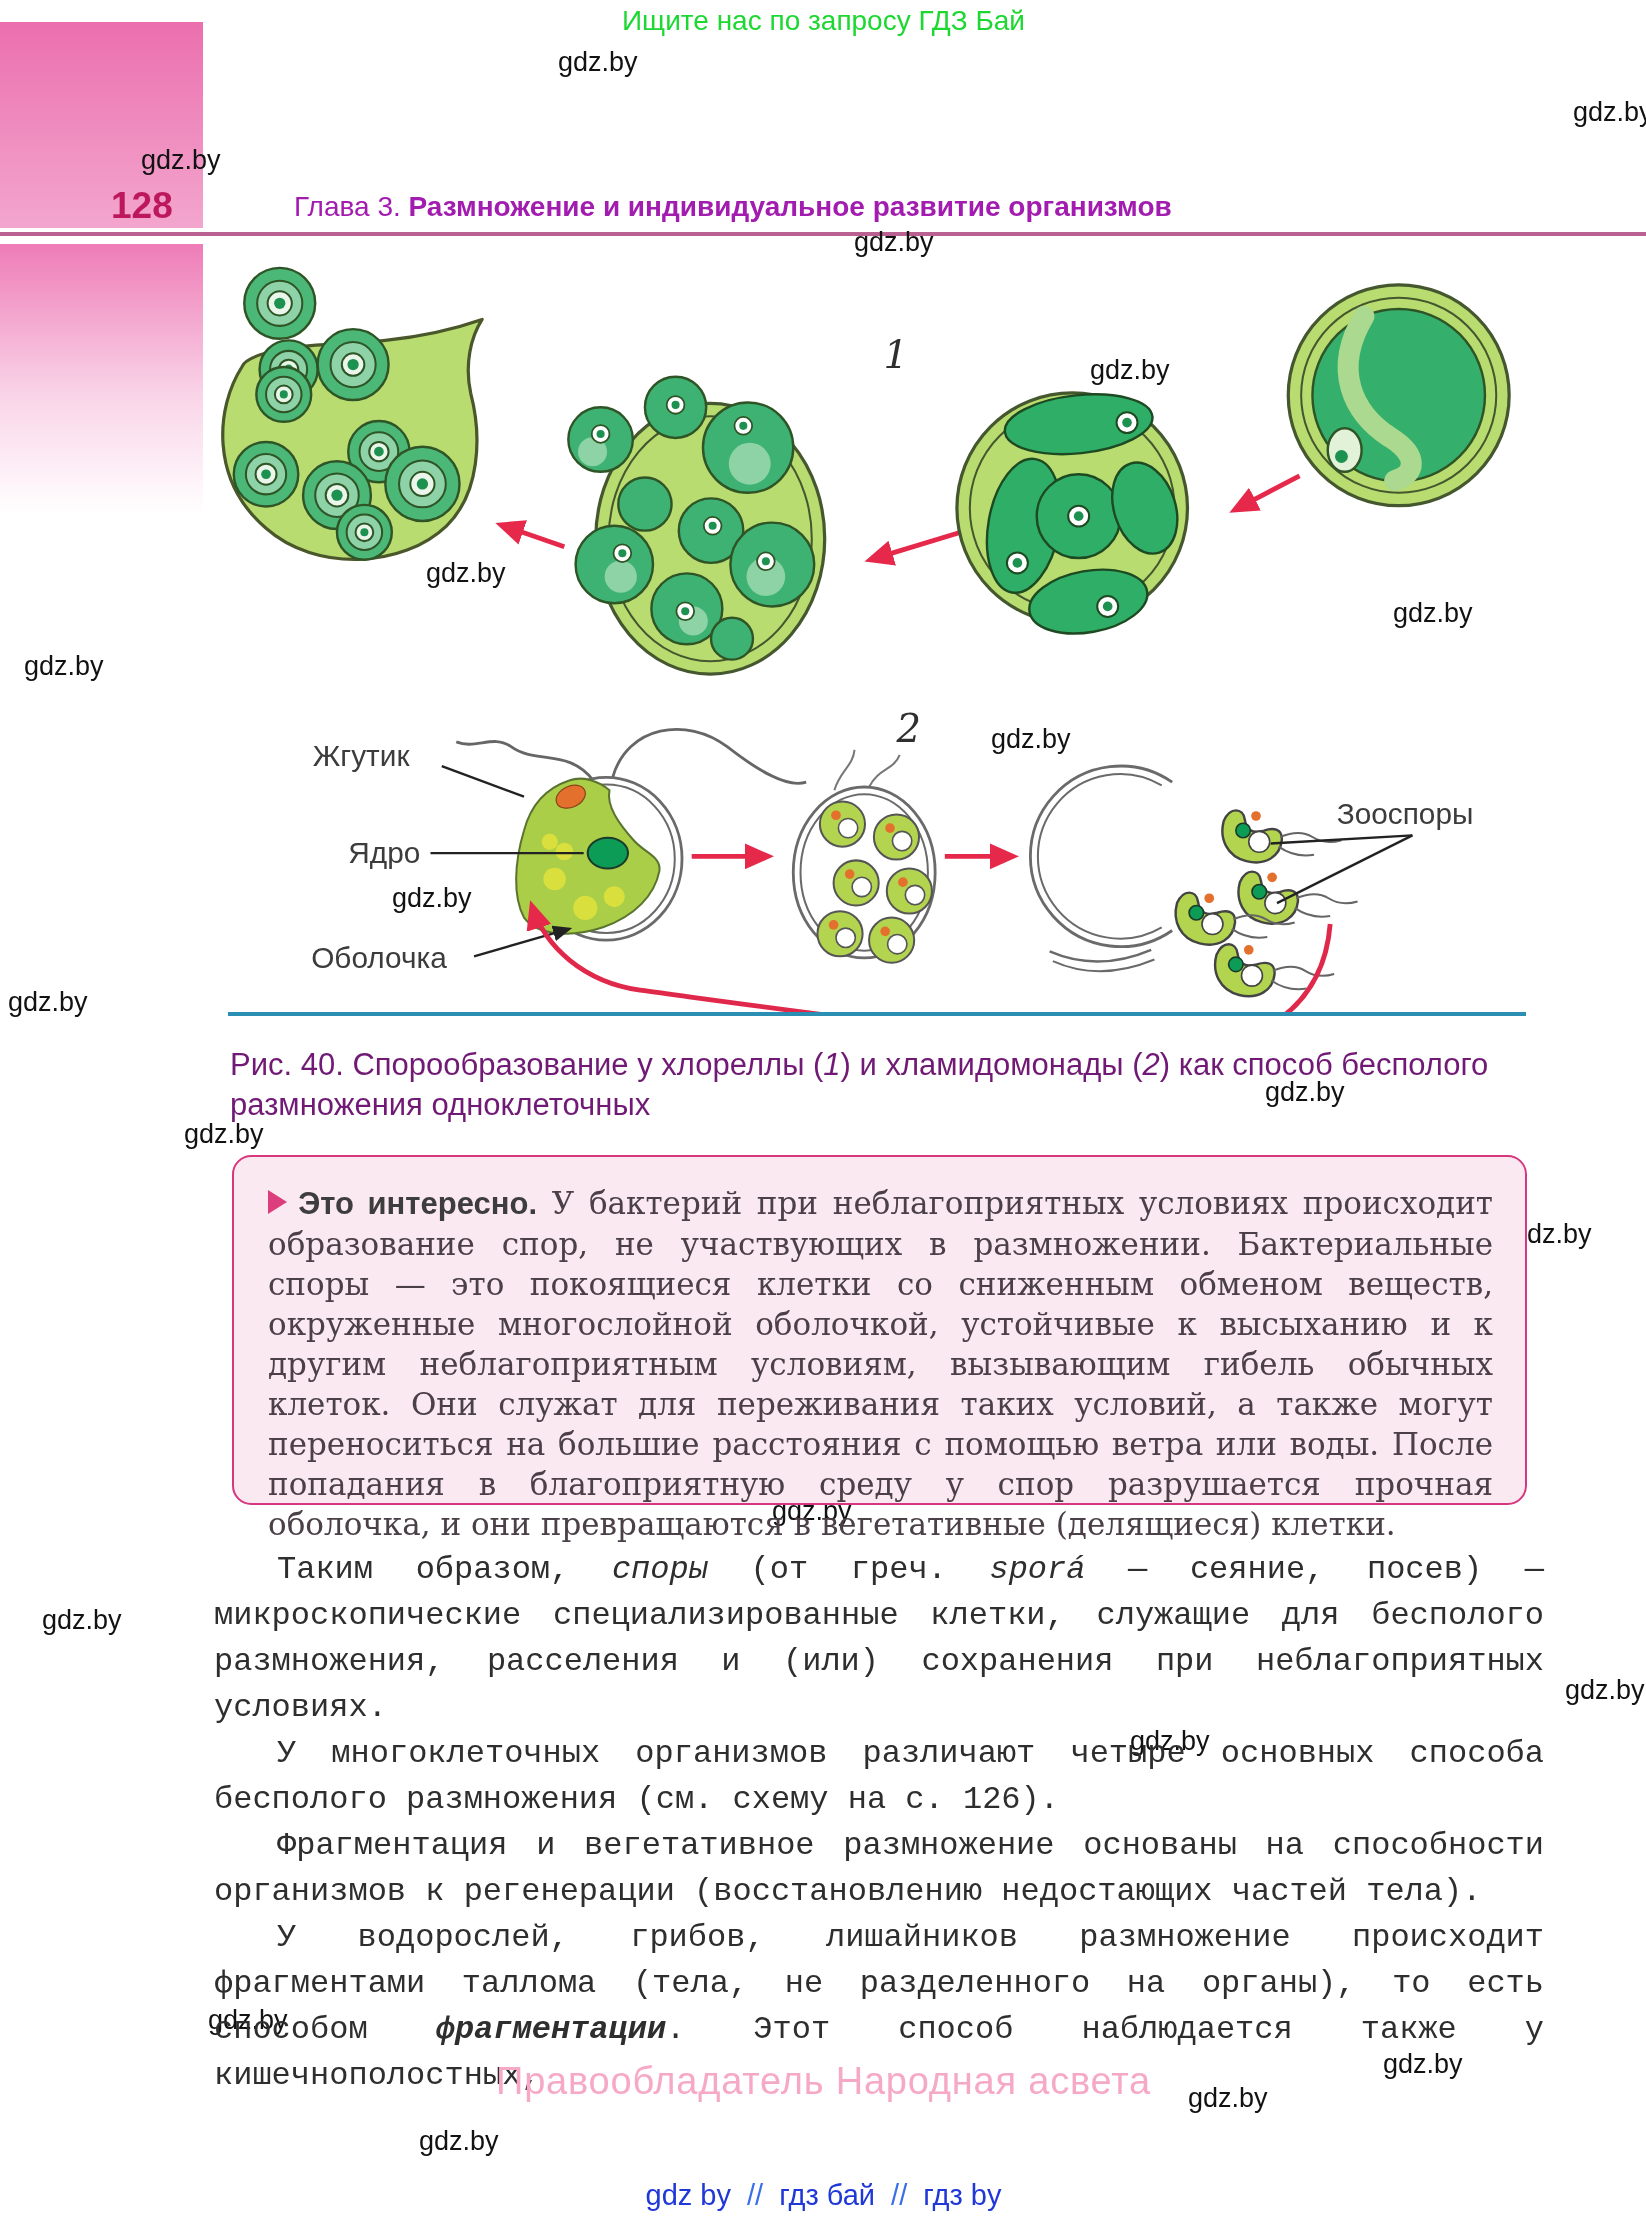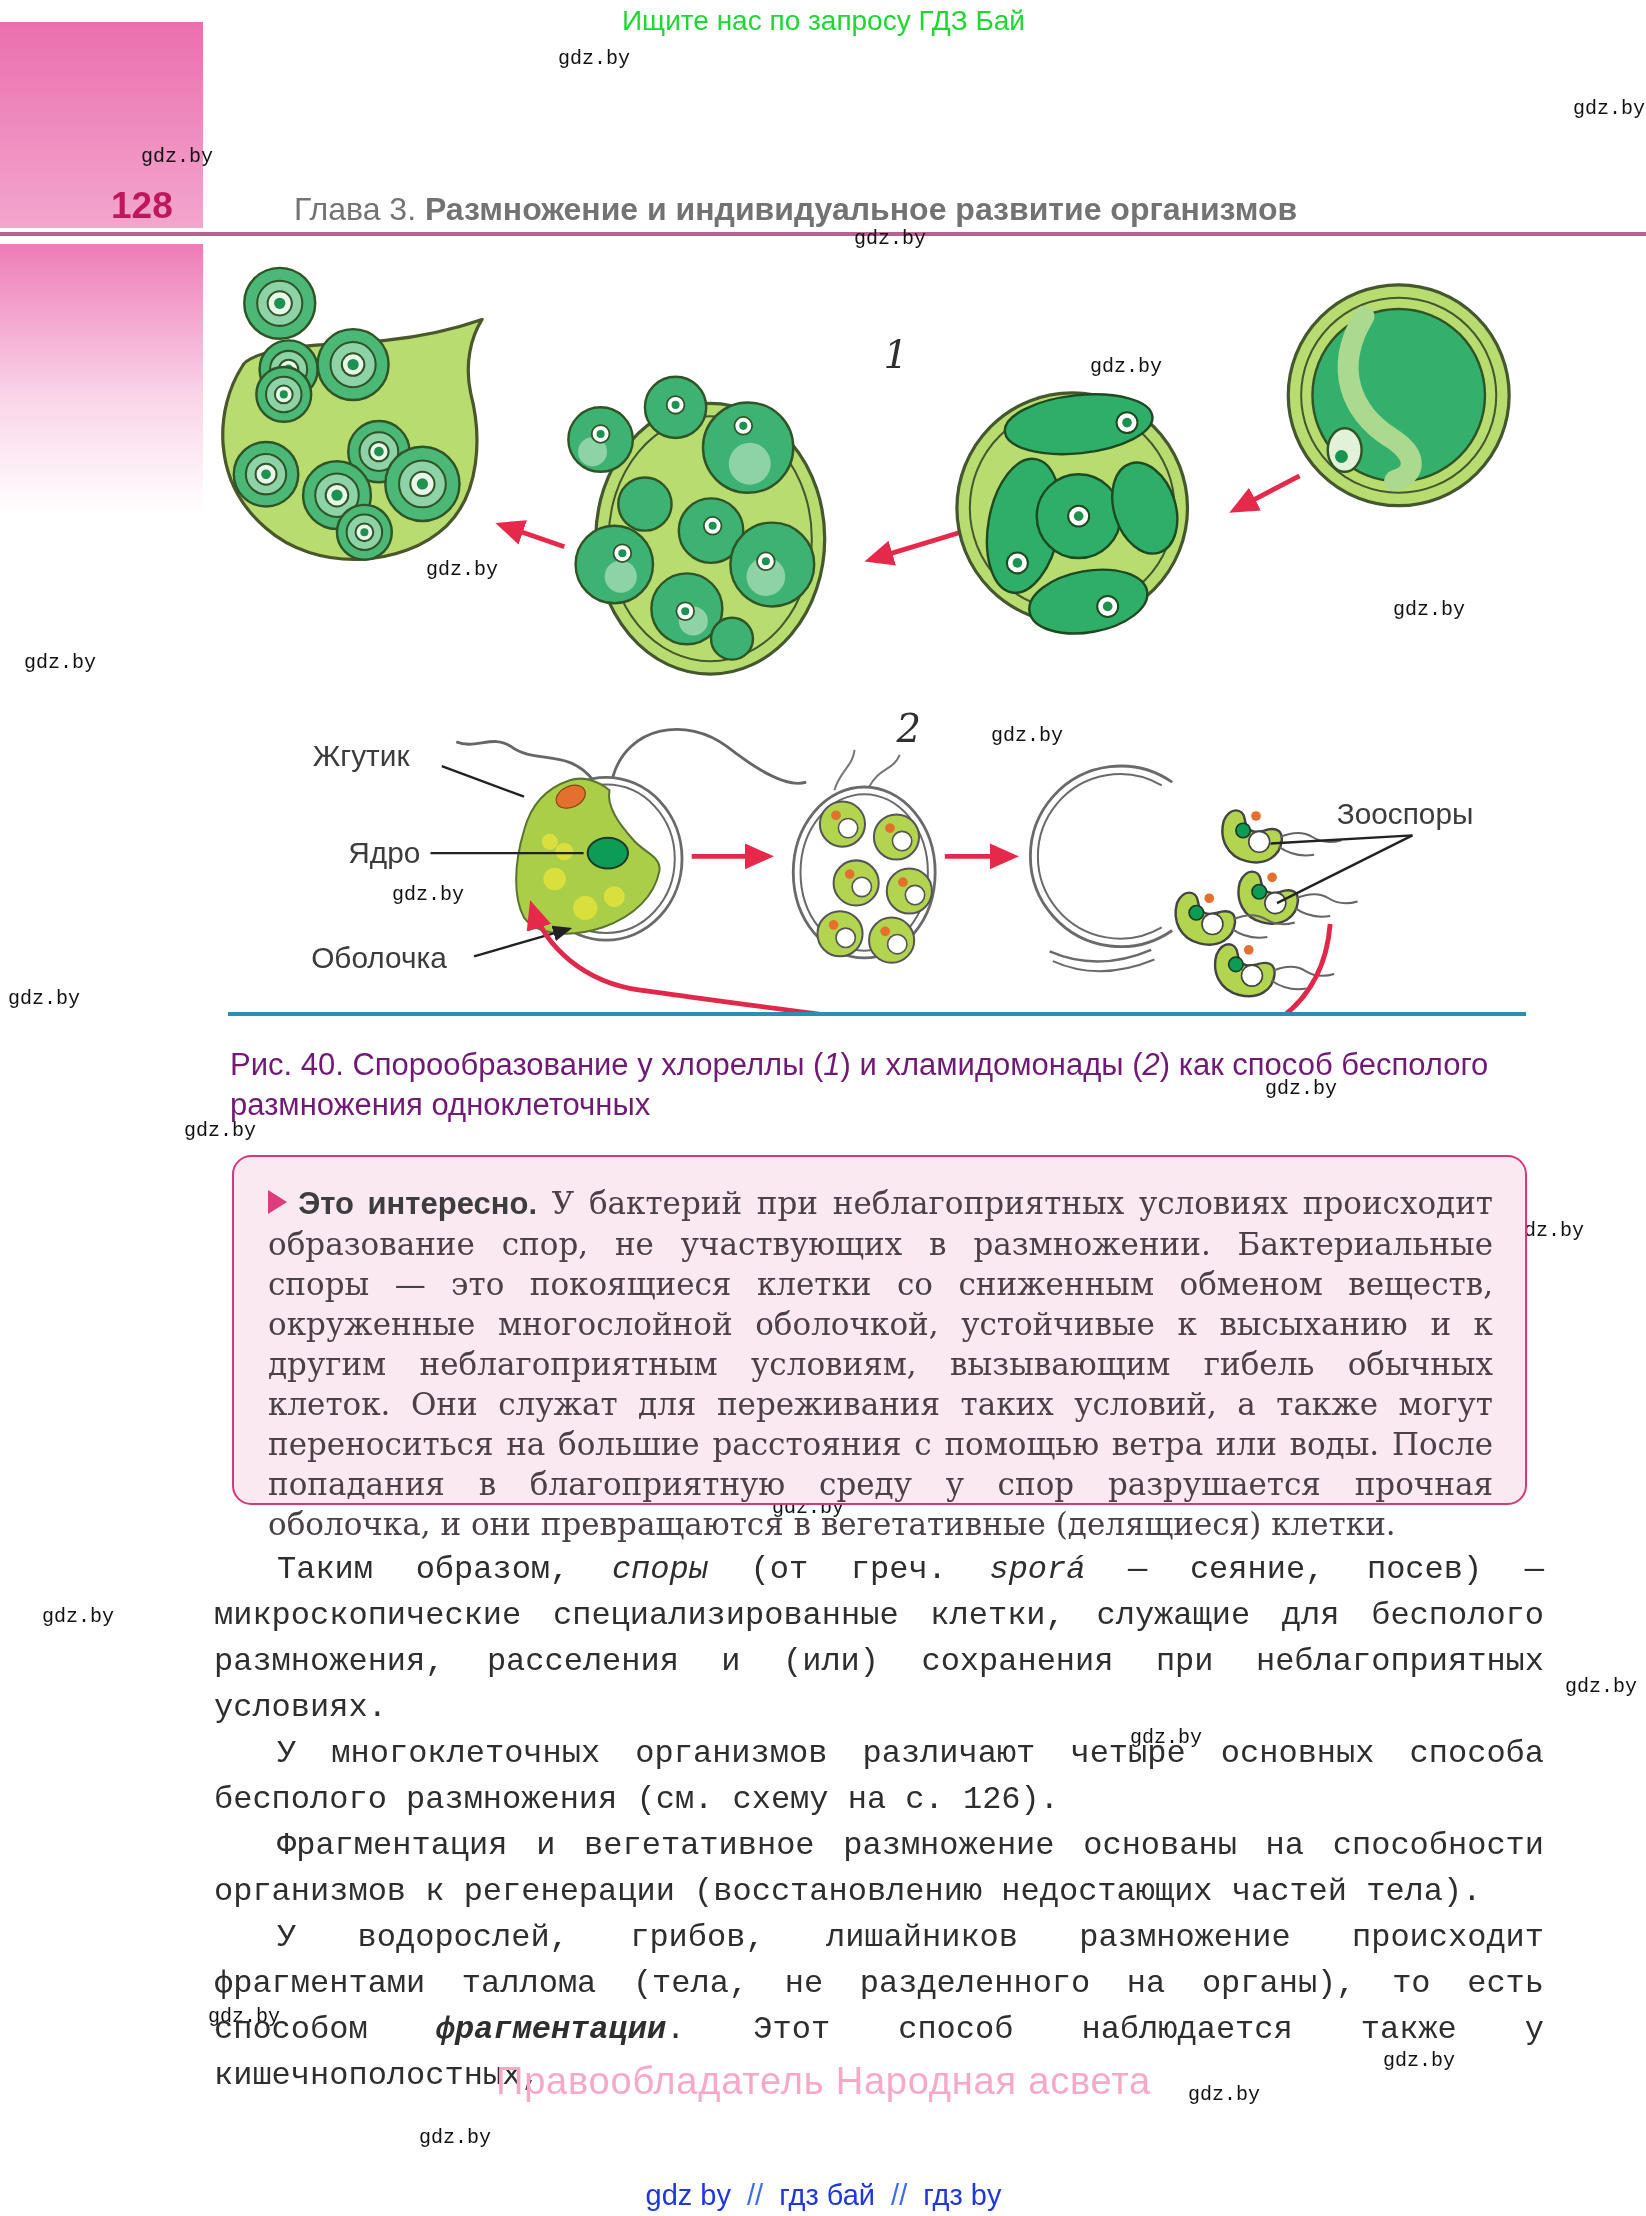--- a/index.html
+++ b/index.html
@@ -1,22 +1,22 @@
 <!DOCTYPE html>
 <html style="font-size:13px"><head>
 <meta charset="utf-8">
 <style>
   html,body{margin:0;padding:0;background:#fff;}
   #page{position:relative;width:1647px;height:2216px;background:#fff;overflow:hidden;
         font-family:"Liberation Sans",sans-serif;color:#333;}
   .abs{position:absolute;}
-  .wm{position:absolute;font-family:Liberation Mono, monospace;font-size:20px;color:#121212;white-space:nowrap;}
+  .wm{position:absolute;font-family:Liberation Sans, sans-serif;font-size:27px;color:#121212;white-space:nowrap;}
   #banner{position:absolute;left:0;right:0;top:4.8px;text-align:center;font-size:28px;color:#1cd831;}
   #pagenum{position:absolute;left:111px;top:185px;font-size:37px;font-weight:bold;color:#be185d;}
-  #chapter{position:absolute;left:294px;top:191px;font-size:32px;color:#737373;white-space:nowrap;}
+  #chapter{position:absolute;left:294px;top:191px;font-size:28px;color:#a21caf;white-space:nowrap;}
   #chapter .bold{font-weight:bold;}
   #hdr-rule{position:absolute;left:0;top:232px;width:1647px;height:4px;background:#bb6191;}
   .pinkblk1{position:absolute;left:0;top:22px;width:203px;height:206px;
             background:linear-gradient(180deg,#eb6fae 0%,#f3a6ce 100%);}
   .pinkblk2{position:absolute;left:0;top:244px;width:203px;height:270px;
             background:linear-gradient(180deg,#ee7cb7 0%,#f9d3e7 55%,#ffffff 100%);}
   #teal-rule{position:absolute;left:228px;top:1012px;width:1298px;height:4px;background:#2a8fb2;}
   #caption{position:absolute;left:230px;top:1045px;width:1273px;font-size:31px;line-height:40px;color:#701a75;}
   #caption .it{font-style:italic;}
   #infobox{position:absolute;left:232px;top:1155px;width:1295px;height:350px;box-sizing:border-box;

